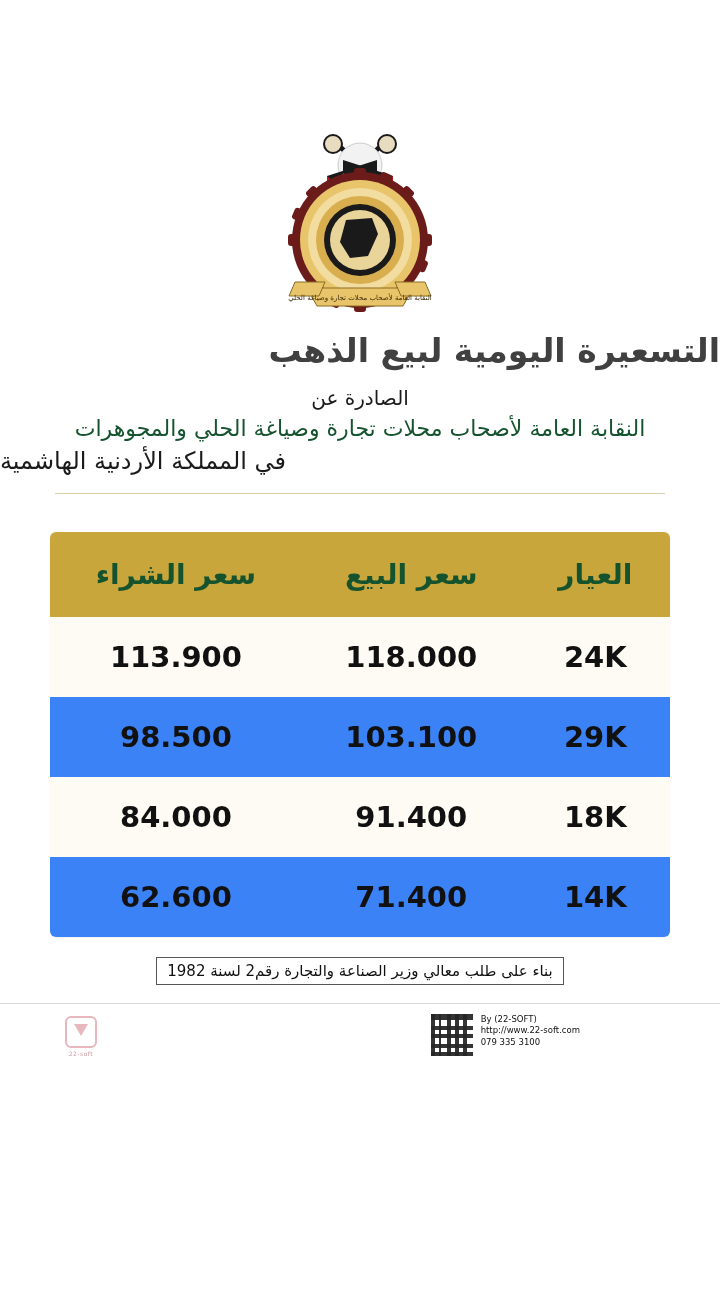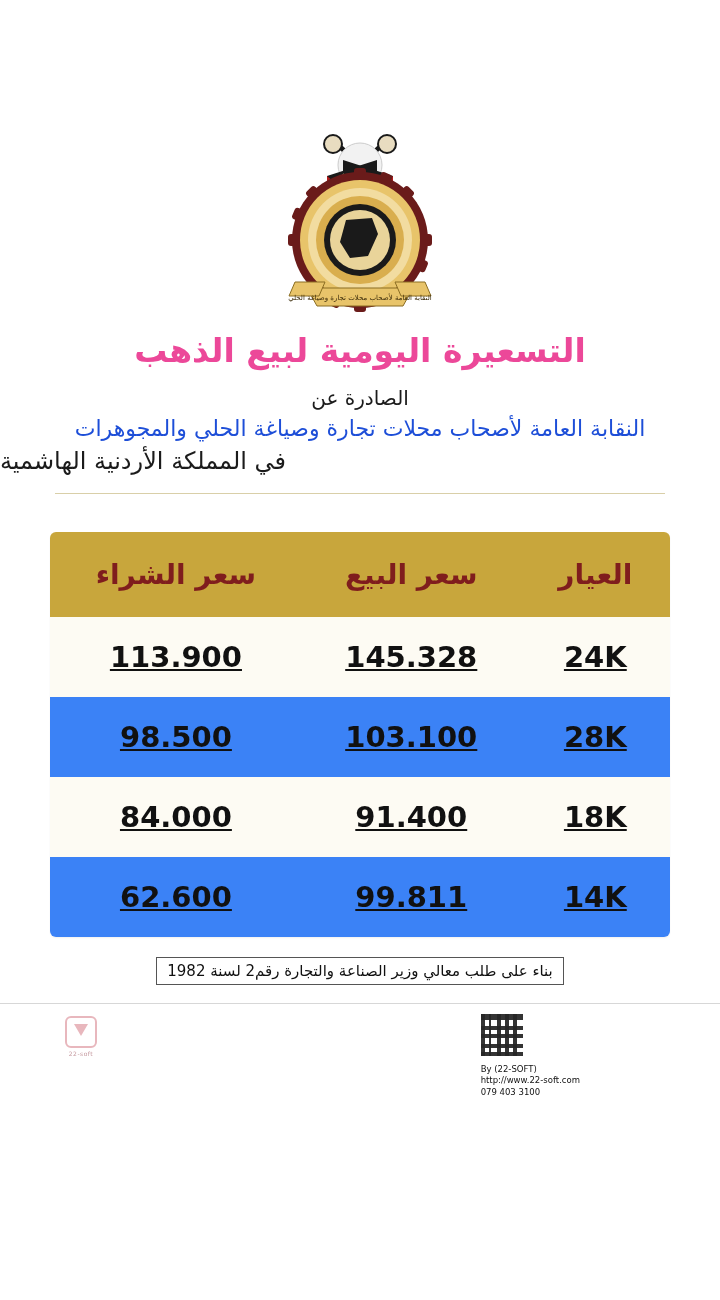--- a/index.html
+++ b/index.html
@@ -28,37 +28,36 @@
   }
   .logo {
     position: relative;
     width: 190px;
     height: 185px;
   }
   .logo svg { display: block; }
 
   
   .title-main {
-    text-align: center;
     font-size: 33px;
     font-weight: bold;
-    color: #ec4899;
+    color: #404040;
     margin-top: 16px;
     letter-spacing: 0px;
   }
   .title-sub1 {
     text-align: center;
     font-size: 20px;
     color: #1b1b1b;
     margin-top: 16px;
   }
   .title-sub2 {
     text-align: center;
     font-size: 22px;
-    color: #1d4ed8;
+    color: #14532d;
     margin-top: 6px;
   }
   .title-sub3 {
     text-align: left;
     font-size: 24px;
     color: #1b1b1b;
     margin-top: 6px;
   }
 
   .divider {
@@ -90,34 +89,33 @@
     overflow: hidden;
     box-shadow: 0 1px 2px rgba(0,0,0,0.06);
   }
   table {
     width: 100%;
     border-collapse: collapse;
     direction: rtl;
   }
   thead th {
     background: #c8a63c;
-    color: #7f1d1d;
+    color: #14532d;
     font-size: 28px;
     font-weight: bold;
     padding: 26px 26px;
     text-align: center;
   }
   tbody td {
     font-size: 29px;
     font-weight: bold;
     color: #111111;
     text-align: center;
     padding: 23px 10px;
     font-family: "DejaVu Sans", "Liberation Sans", sans-serif;
-    text-decoration: underline;
   }
   tbody tr.odd td { background: #fdfbf3; }
   tbody tr.even td { background: #3b82f6; }
 
   
   .note-wrap {
     display: flex;
     justify-content: center;
     margin-top: 20px;
   }
@@ -175,21 +173,20 @@
     margin-top: 2px;
     letter-spacing: .5px;
   }
   .footer-right {
     position: absolute;
     right: 140px;
     top: 10px;
     display: flex;
     align-items: flex-start;
     gap: 8px;
-    flex-direction: column;
   }
   .qr {
     width: 42px;
     height: 42px;
     background:
       linear-gradient(90deg,#111 0 4px,transparent 4px 8px,#111 8px 10px,transparent 10px 16px,#111 16px 20px,transparent 20px 24px,#111 24px 28px,transparent 28px 32px,#111 32px 36px,transparent 36px 42px),
       linear-gradient(0deg,#111 0 4px,transparent 4px 8px,#111 8px 12px,transparent 12px 18px,#111 18px 22px,transparent 22px 26px,#111 26px 30px,transparent 30px 36px,#111 36px 42px);
     background-blend-mode: multiply;
     opacity: .85;
   }
@@ -275,36 +272,36 @@
       <thead>
         <tr>
           <th>العيار</th>
           <th>سعر البيع</th>
           <th>سعر الشراء</th>
         </tr>
       </thead>
       <tbody>
         <tr class="odd">
           <td>24K</td>
-          <td>145.328</td>
+          <td>118.000</td>
           <td>113.900</td>
         </tr>
         <tr class="even">
-          <td>28K</td>
+          <td>29K</td>
           <td>103.100</td>
           <td>98.500</td>
         </tr>
         <tr class="odd">
           <td>18K</td>
           <td>91.400</td>
           <td>84.000</td>
         </tr>
         <tr class="even">
           <td>14K</td>
-          <td>99.811</td>
+          <td>71.400</td>
           <td>62.600</td>
         </tr>
       </tbody>
     </table>
   </div>
 
   <div class="note-wrap">
     <div class="note">بناء على طلب معالي وزير الصناعة والتجارة رقم2 لسنة 1982</div>
   </div>
 
@@ -313,18 +310,18 @@
   <div class="footer">
     <div class="footer-logo">
       <div class="mark"></div>
       <div class="cap">22-soft</div>
     </div>
     <div class="footer-right">
       <div class="qr"></div>
       <div class="footer-text">
         <div>By (22-SOFT)</div>
         <div>http://www.22-soft.com</div>
-        <div>079 403 3100</div>
+        <div>079 335 3100</div>
       </div>
     </div>
   </div>
 
 </div>
 
 </body></html>

